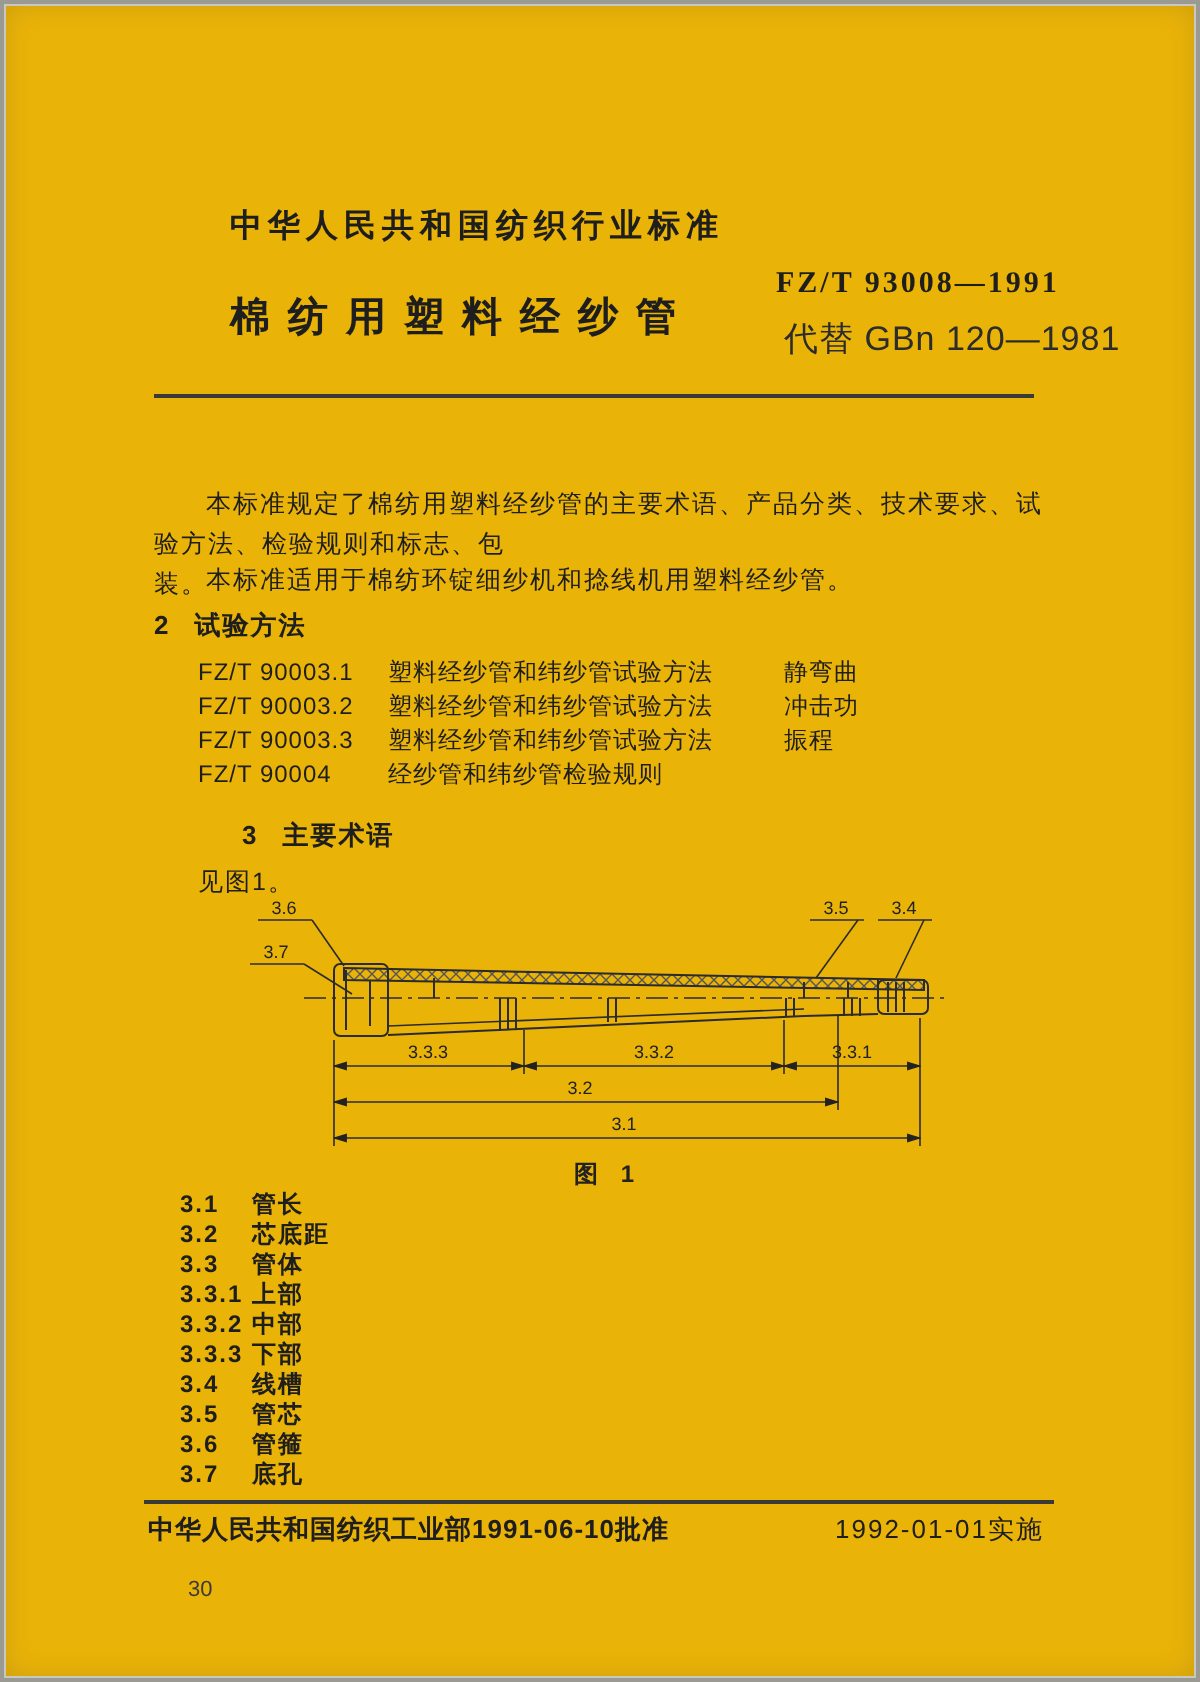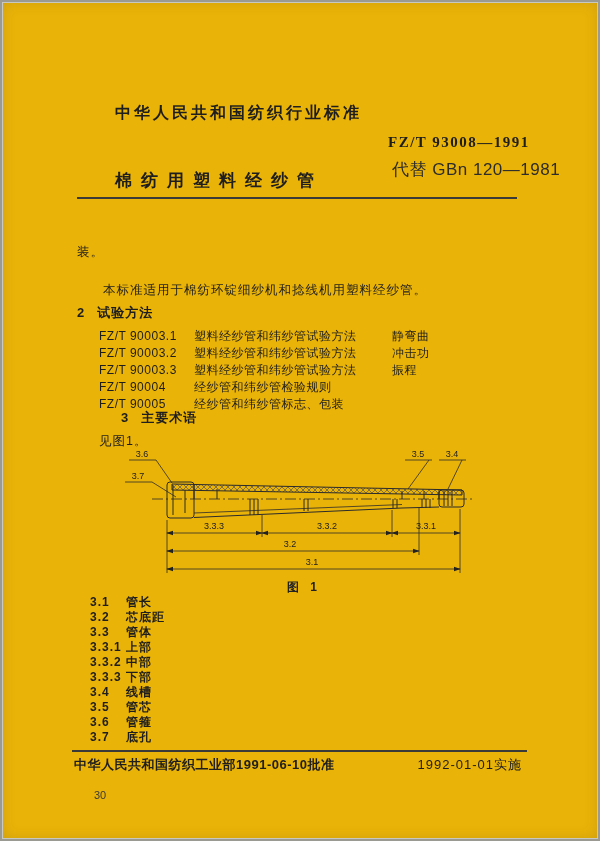--- a/index.html
+++ b/index.html
@@ -7,21 +7,21 @@
     position:relative;width:600px;height:841px;margin:0 auto;
     background:#eab308;
     border:2px solid #9a9a93;box-sizing:border-box;
     box-shadow:inset 0 0 0 1px #c8c8c0, inset 0 0 14px rgba(60,60,50,.18);
     font-family:"Liberation Sans","DejaVu Sans",sans-serif;
     color:#1e1e1e;overflow:hidden;
   }
   .abs{position:absolute;}
   .org-line{left:113px;top:101px;font-size:16px;font-weight:bold;letter-spacing:3px;}
   .std-code{left:386px;top:116px;font-size:15px;font-weight:bold;letter-spacing:1.5px;font-family:"Liberation Serif","DejaVu Serif",serif;margin-top:16px;}
-  .doc-title{left:113px;top:143px;font-size:17px;font-weight:bold;letter-spacing:9px;margin-top:24px;}
+  .doc-title{left:113px;top:143px;font-size:20px;font-weight:bold;letter-spacing:9px;}
   .replaces{left:390px;top:156px;font-size:17px;color:#2c2c2c;letter-spacing:.5px;}
   .rule{background:#3a3a38;height:2px;}
   .rule-header{left:75px;top:195px;width:440px;}
   .rule-footer{left:70px;top:748px;width:455px;}
   .sec-head{font-size:13px;font-weight:bold;letter-spacing:1px;}
   .sec-head .num{margin-right:12px;}
   .body-par{left:75px;width:452px;font-size:12.5px;line-height:20px;letter-spacing:1px;}
   .indent{text-indent:26px;}
   .ref-row{left:97px;height:17px;font-size:12px;letter-spacing:.5px;white-space:nowrap;}
   .ref-code{display:inline-block;width:95px;}
@@ -42,41 +42,39 @@
 
 <div class="page">
 
   <div class="abs org-line">中华人民共和国纺织行业标准</div>
   <div class="abs std-code">FZ/T 93008—1991</div>
   <div class="abs doc-title">棉纺用塑料经纱管</div>
   <div class="abs replaces">代替 GBn 120—1981</div>
   <div class="abs rule rule-header"></div>
 
   <div class="abs body-par" style="top:240px;">
+    <div class="indent">本标准规定了棉纺用塑料经纱管的主要术语、产品分类、技术要求、试验方法、检验规则和标志、包</div>
     <div>装。</div>
   </div>
   <div class="abs body-par indent" style="top:278px;">本标准适用于棉纺环锭细纱机和捻线机用塑料经纱管。</div>
 
   <div class="abs sec-head" style="left:75px;top:302px;">
     <span class="num">2</span><span>试验方法</span>
   </div>
   <div class="abs ref-row" style="top:326px;">
     <span class="ref-code">FZ/T 90003.1</span><span class="ref-title">塑料经纱管和纬纱管试验方法</span><span class="ref-sub">静弯曲</span>
   </div>
   <div class="abs ref-row" style="top:343px;">
     <span class="ref-code">FZ/T 90003.2</span><span class="ref-title">塑料经纱管和纬纱管试验方法</span><span class="ref-sub">冲击功</span>
   </div>
   <div class="abs ref-row" style="top:360px;">
     <span class="ref-code">FZ/T 90003.3</span><span class="ref-title">塑料经纱管和纬纱管试验方法</span><span class="ref-sub">振程</span>
   </div>
   <div class="abs ref-row" style="top:377px;">
     <span class="ref-code">FZ/T 90004</span><span>经纱管和纬纱管检验规则</span>
-  </div>
-  <div class="abs ref-row" style="top:394px;">
-    <span class="ref-code">FZ/T 90005</span><span>经纱管和纬纱管标志、包装</span>
   </div>
 
   <div class="abs sec-head" style="left:75px;top:407px;margin-left:44px;">
     <span class="num">3</span><span>主要术语</span>
   </div>
   <div class="abs intro">见图1。</div>
 
   <svg class="abs" style="left:70px;top:443px;" width="460" height="152" viewBox="0 0 460 152">
     <defs>
       <pattern id="hatch" width="6" height="6" patternUnits="userSpaceOnUse">

